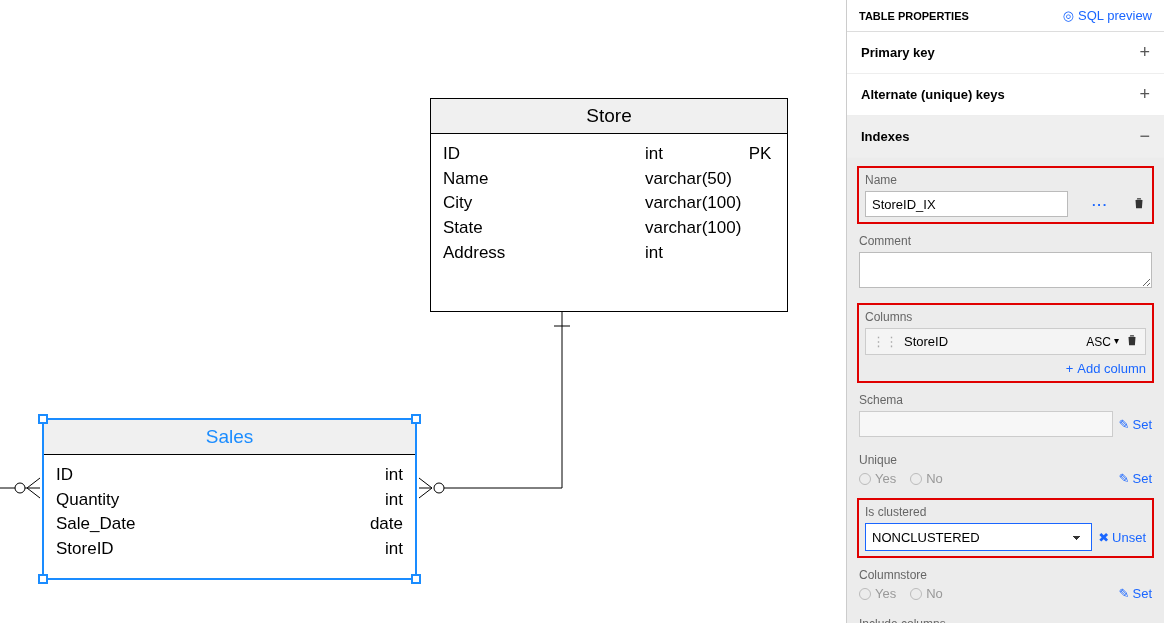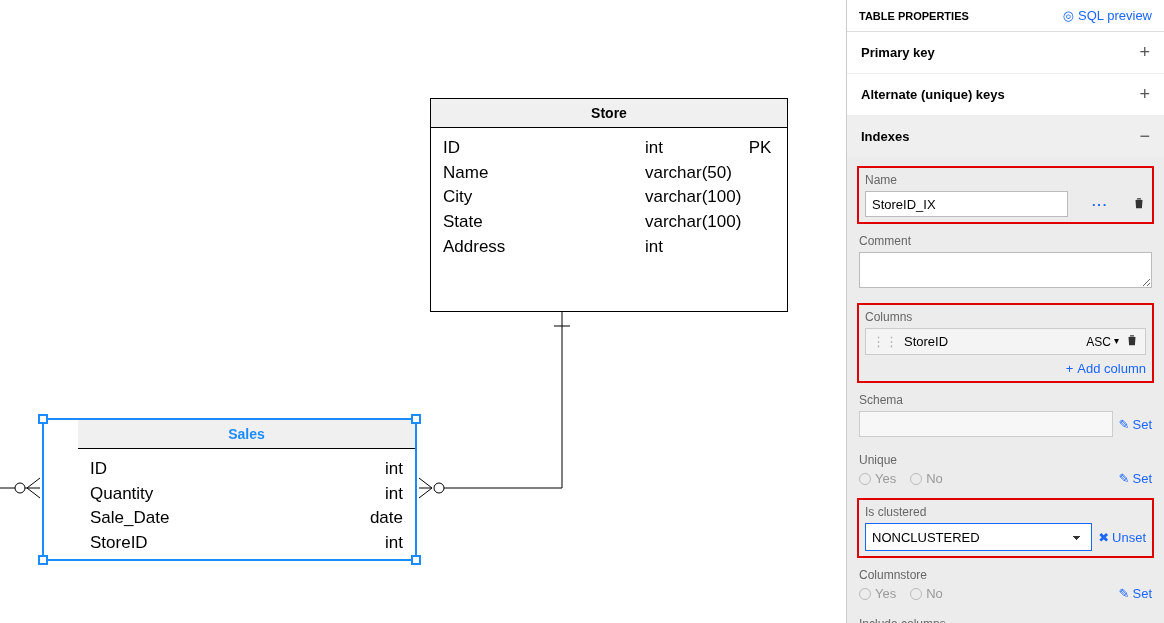--- a/index.html
+++ b/index.html
@@ -1,21 +1,21 @@
 <!DOCTYPE html>
 <html><head>
 <meta charset="utf-8">
 <style>
   * { box-sizing: border-box; margin: 0; padding: 0; }
   body { font-family: -apple-system, BlinkMacSystemFont, "Segoe UI", sans-serif; font-size: 13px; color: #000; background: #fff; width: 1164px; height: 623px; overflow: hidden; position: relative; }
   .canvas { position: absolute; left: 0; top: 0; width: 846px; height: 623px; background: #fff; }
   
   
   .entity { position: absolute; background: #fff; border: 1px solid #000; }
-  .entity-header { background: #f0f0f0; text-align: center; font-weight: 700; font-size: 14px; padding: 6px 0; border-bottom: 1px solid #000; }
+  .entity-header { background: #f0f0f0; text-align: center; font-weight: 400; font-size: 19px; padding: 6px 0; border-bottom: 1px solid #000; }
   .entity-body { padding: 8px 12px; }
   .entity-row { display: flex; justify-content: space-between; font-size: 17px; line-height: 1.45; }
   .entity-row .col-name { flex: 1; }
   .entity-row .col-type { flex: 0 0 auto; min-width: 100px; text-align: left; }
   .entity-row .col-pk { flex: 0 0 auto; width: 30px; text-align: center; }
   
   
   .entity.selected { border: 2px solid #1a8cff; }
   .sel-handle { position: absolute; width: 10px; height: 10px; background: #fff; border: 2px solid #1a8cff; }
   .sel-handle.tl { left: -6px; top: -6px; }
@@ -100,21 +100,21 @@
         <span class="col-pk"></span>
       </div>
       <div class="entity-row">
         <span class="col-name">Address</span>
         <span class="col-type">int</span>
         <span class="col-pk"></span>
       </div>
     </div>
   </div>
 
-  <div class="entity selected" style="left:42px; top:418px; width:375px; height:143px;padding-left:34px;">
+  <div class="entity selected" style="left:42px; top:418px; width:375px; height:162px;">
     <div class="sel-handle tl"></div>
     <div class="sel-handle tr"></div>
     <div class="sel-handle bl"></div>
     <div class="sel-handle br"></div>
     <div class="entity-header" style="color:#1a8cff;">Sales</div>
     <div class="entity-body">
       <div class="entity-row">
         <span class="col-name">ID</span>
         <span class="col-type" style="text-align:right;">int</span>
       </div>

